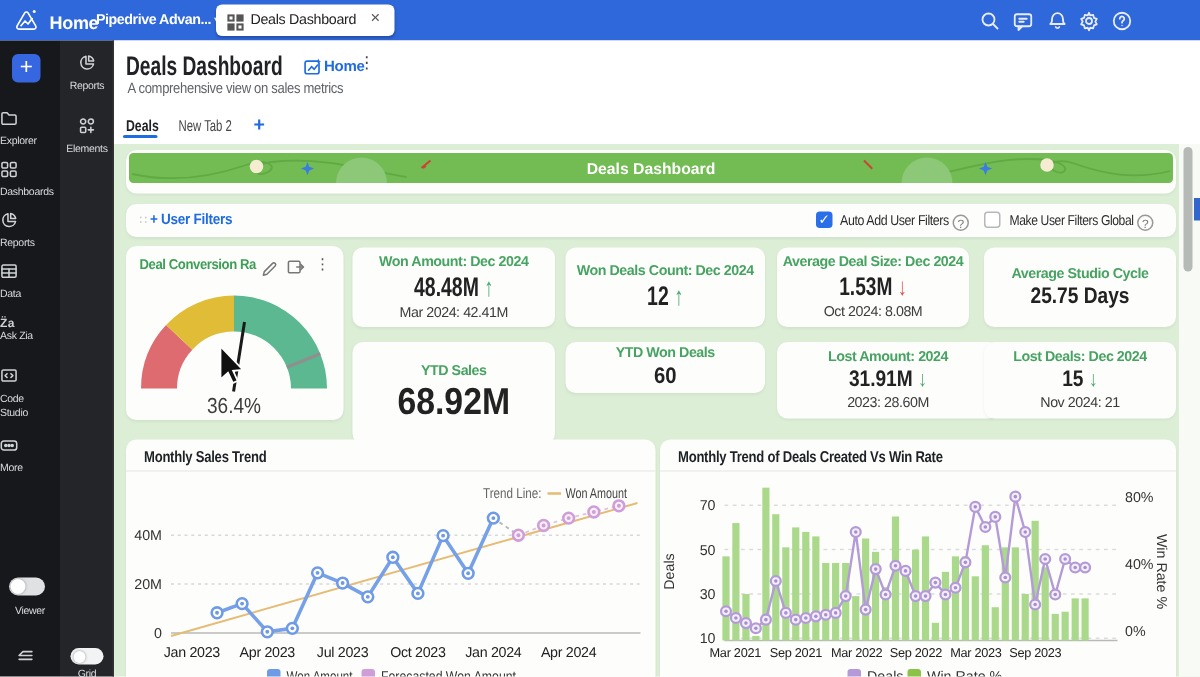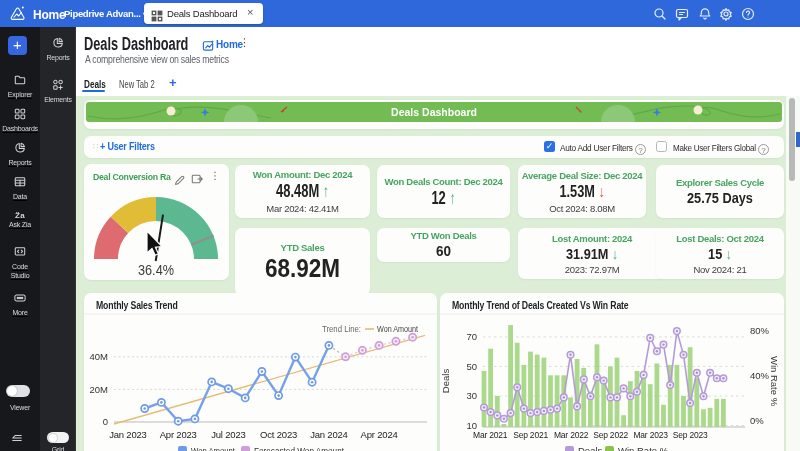--- a/index.html
+++ b/index.html
@@ -2,21 +2,21 @@
 <html><head><meta charset="utf-8">
 <style>
 * { margin:0; padding:0; box-sizing:border-box; }
 html,body { width:800px; height:451px; overflow:hidden; font-family:"Liberation Sans",sans-serif; }
 .abs { position:absolute; }
 .card { position:absolute; background:#fdfefc; border-radius:7px; box-shadow:0 1px 2px rgba(60,100,60,.08); }
 .kpiwrap { position:absolute; left:0; right:0; top:50%; transform:translateY(-50%); text-align:center; }
 .kpit { font-size:9.5px; font-weight:bold; color:#47a361; margin-bottom:2px; letter-spacing:-0.3px; white-space:nowrap; }
 .kpiv { font-weight:bold; color:#222; line-height:1.1; }
 .kpisub { font-size:9.5px; color:#3c3c3c; margin-top:2px; letter-spacing:-0.3px; }
-.sb1item { position:absolute; left:0; width:40px; text-align:center;text-decoration:underline; }
+.sb1item { position:absolute; left:0; width:40px; text-align:left; }
 .sb1lab { font-size:7px; color:#d8dbdf; margin-top:1px; line-height:1.25; letter-spacing:-0.2px; }
 .ctitle { position:absolute; left:12px; top:6px; font-size:10.5px; font-weight:bold; color:#1e2125; letter-spacing:-0.2px; white-space:nowrap; transform:scaleX(0.83); transform-origin:0 0; }
 </style></head>
 <body>
 <div class="abs" style="left:0;top:0;width:800px;height:27px;background:#2f68da">
   <svg width="17" height="17" viewBox="0 0 17 17" fill="none" stroke="#fff" stroke-width="1.1" stroke-linejoin="round" style="position:absolute;left:9px;top:5px">
 <path d="M7.2 2.2 a1.4 1.4 0 0 1 2.4 0 l5 8.6 a1.4 1.4 0 0 1 -1.2 2.1 h-10 a1.4 1.4 0 0 1 -1.2 -2.1 Z" transform="translate(0.2,1.5)"></path>
 <path d="M4.5 11 L7.5 7.5 L9.5 9.5 L12.5 5.5" transform="translate(0.2,1.5)"></path>
 <circle cx="13.8" cy="2.6" r="1" fill="#fff" stroke="none"></circle>
 </svg>
@@ -196,46 +196,46 @@
     </div>
 <div class="card" style="left:442px;top:69px;width:128px;height:53px">
 <div class="kpiwrap">
         <div class="kpit">Average Deal Size: Dec 2024</div>
 <div class="kpiv" style="font-size:17px;transform:scaleX(0.75)">1.53M <span style="color:#d9534f;font-weight:400;font-size:0.95em">↓</span></div>
         <div class="kpisub">Oct 2024: 8.08M</div>
       </div>
     </div>
 <div class="card" style="left:580px;top:69px;width:128px;height:53px">
 <div class="kpiwrap">
-        <div class="kpit">Explorer Sales Cycle</div>
+        <div class="kpit">Average Studio Cycle</div>
 <div class="kpiv" style="font-size:15px;transform:scaleX(0.85)">25.75 Days </div>
       </div>
     </div>
 <div class="card" style="left:159px;top:132px;width:135px;height:68px">
 <div class="kpiwrap">
         <div class="kpit">YTD Sales</div>
 <div class="kpiv" style="font-size:25px;transform:scaleX(0.9)">68.92M </div>
       </div>
     </div>
 <div class="card" style="left:301px;top:132px;width:133px;height:34px">
 <div class="kpiwrap">
         <div class="kpit">YTD Won Deals</div>
 <div class="kpiv" style="font-size:15px;transform:scaleX(0.9)">60 </div>
       </div>
     </div>
 <div class="card" style="left:442px;top:132px;width:148px;height:51px">
 <div class="kpiwrap">
         <div class="kpit">Lost Amount: 2024</div>
 <div class="kpiv" style="font-size:15px;transform:scaleX(0.85)">31.91M <span style="color:#4aa96c;font-weight:400;font-size:0.95em">↓</span></div>
-        <div class="kpisub">2023: 72.97M</div>
+        <div class="kpisub">2023: 28.60M</div>
       </div>
     </div>
 <div class="card" style="left:580px;top:132px;width:128px;height:51px">
 <div class="kpiwrap">
-        <div class="kpit">Lost Deals: Oct 2024</div>
+        <div class="kpit">Lost Deals: Dec 2024</div>
 <div class="kpiv" style="font-size:15px;transform:scaleX(0.85)">15 <span style="color:#4aa96c;font-weight:400;font-size:0.95em">↓</span></div>
         <div class="kpisub">Nov 2024: 21</div>
       </div>
     </div>
 
   <div class="card" style="left:8px;top:197px;width:353px;height:162px;border-radius:7px 7px 0 0">
     <div class="ctitle">Monthly Sales Trend</div>
     <svg width="353" height="158" viewBox="0 0 353 158" style="position:absolute;left:0;top:0">
 
 <g font-family="Liberation Sans, sans-serif">

